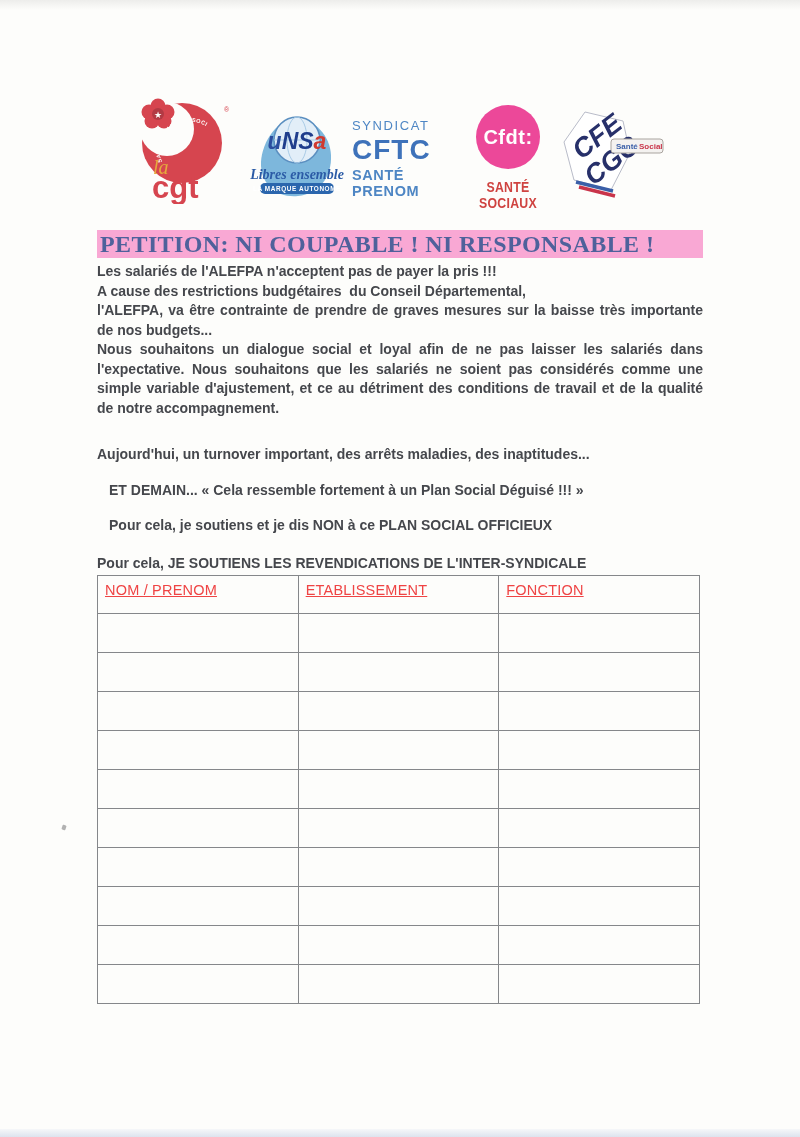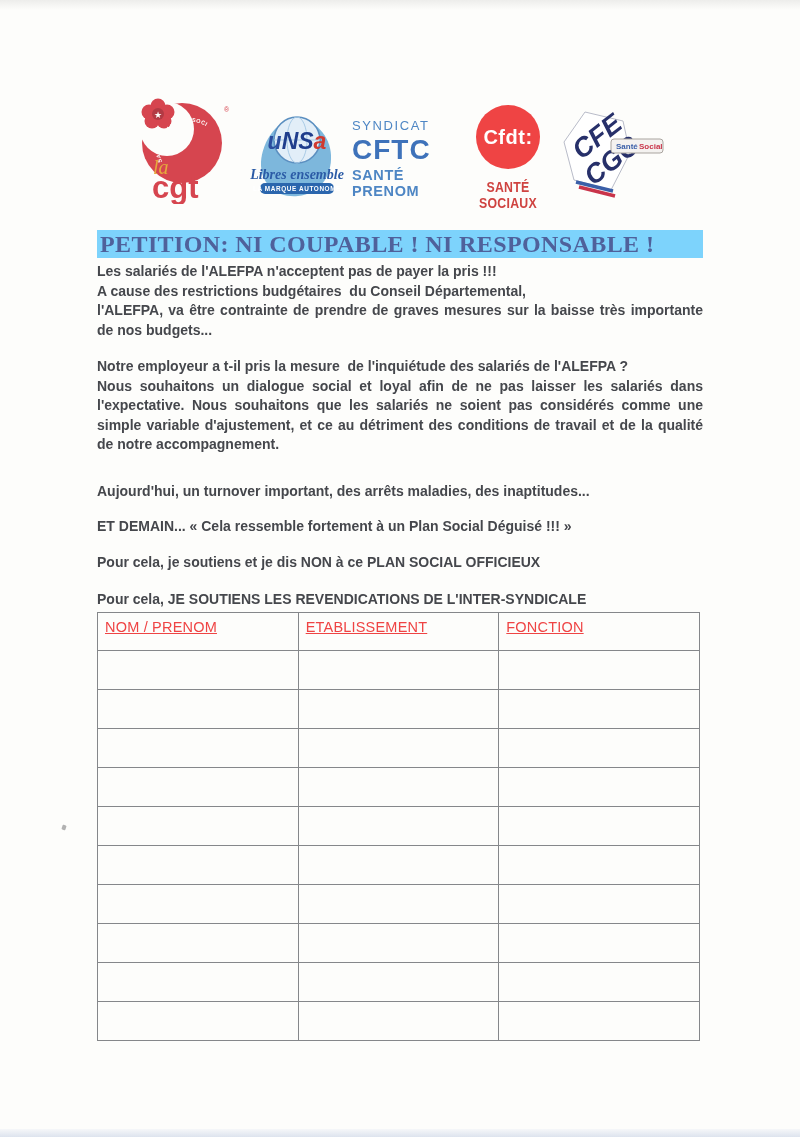--- a/index.html
+++ b/index.html
@@ -17,37 +17,37 @@
   .logo-cgt{left:116px;top:96px;width:122px;height:108px;}
   .logo-unsa{left:247px;top:106px;width:100px;height:98px;}
   .logo-cftc{left:352px;top:118px;width:112px;height:72px;}
   .logo-cfdt{left:467px;top:105px;width:82px;height:102px;text-align:center;}
   .logo-cfecgc{left:549px;top:106px;width:120px;height:92px;}
 
   .cftc-l1{font-size:13px;font-weight:400;letter-spacing:1.6px;color:#4e86c4;}
   .cftc-l2{font-size:28px;line-height:34px;font-weight:800;letter-spacing:1px;color:#3e72ba;}
   .cftc-l3{font-size:14.5px;font-weight:600;letter-spacing:.6px;color:#4e86c4;}
 
-  .cfdt-circle{width:64px;height:64px;margin:0 auto;border-radius:50%;background:#ef4444;
+  .cfdt-circle{width:64px;height:64px;margin:0 auto;border-radius:50%;background:#ec4899;
         display:flex;align-items:center;justify-content:center;}
   .cfdt-circle span{color:#fff;font-weight:800;font-size:20px;letter-spacing:.5px;}
   .cfdt-sub{margin-top:10px;color:#cf4340;font-weight:800;font-size:15px;line-height:16px;
         transform:scaleX(.82);letter-spacing:.3px;}
 
   
-  .banner{position:absolute;left:97px;top:230px;width:606px;height:28px;background:#7dd3fc;
+  .banner{position:absolute;left:97px;top:230px;width:606px;height:28px;background:#f9a8d4;
         font-family:"Liberation Serif",serif;font-weight:bold;font-size:24px;line-height:28px;
         color:#4f619b;letter-spacing:.4px;padding-left:3px;box-sizing:border-box;white-space:nowrap;}
 
   
   .content{position:absolute;left:97px;top:262px;width:606px;
         font-size:14px;font-weight:bold;line-height:19.5px;color:#45474c;}
   .line{white-space:pre-wrap;}
   .just{text-align:justify;}
-  .mt17{margin-top:17px;} .mt27{margin-top:27px;} .mt16{margin-top:16px;} .mt18{margin-top:18px;}
+  .mt17{margin-top:17px;} .mt27{margin-top:27px;} .mt16{margin-top:16px;margin-left:12px;} .mt18{margin-top:18px;}
 
   
   table.sig{border-collapse:collapse;width:603px;margin-top:2px;table-layout:fixed;}
   table.sig th,table.sig td{border:1px solid #85878a;}
   table.sig th{height:32px;vertical-align:top;text-align:left;padding:5px 4px 0 7px;
         font-weight:400;font-size:14.5px;letter-spacing:.2px;color:#ef4444;text-decoration:underline;}
   table.sig td{height:36px;}
 </style>
 </head>
 <body>
@@ -125,21 +125,20 @@
   </div>
 
   <div class="banner">
     <span>PETITION: NI COUPABLE ! NI RESPONSABLE !</span>
   </div>
 
   <div class="content">
     <div class="line">Les salariés de l'ALEFPA n'acceptent pas de payer la pris !!!</div>
     <div class="line">A cause des restrictions budgétaires  du Conseil Départemental,</div>
     <div class="just">l'ALEFPA, va être contrainte de prendre de graves mesures sur la baisse très importante de nos budgets...</div>
-    <div class="line mt17">Notre employeur a t-il pris la mesure  de l'inquiétude des salariés de l'ALEFPA ?</div>
     <div class="just">Nous souhaitons un dialogue social et loyal afin de ne pas laisser les salariés dans l'expectative. Nous souhaitons que les salariés ne soient pas considérés comme une simple variable d'ajustement, et ce au détriment des conditions de travail et de la qualité de notre accompagnement.</div>
     <div class="line mt27">Aujourd'hui, un turnover important, des arrêts maladies, des inaptitudes...</div>
     <div class="line mt16">ET DEMAIN... « Cela ressemble fortement à un Plan Social Déguisé !!! »</div>
     <div class="line mt16">Pour cela, je soutiens et je dis NON à ce PLAN SOCIAL OFFICIEUX</div>
     <div class="line mt18">Pour cela, JE SOUTIENS LES REVENDICATIONS DE L'INTER-SYNDICALE</div>
 
     <table class="sig">
       <thead>
         <tr>
           <th>NOM / PRENOM</th>

